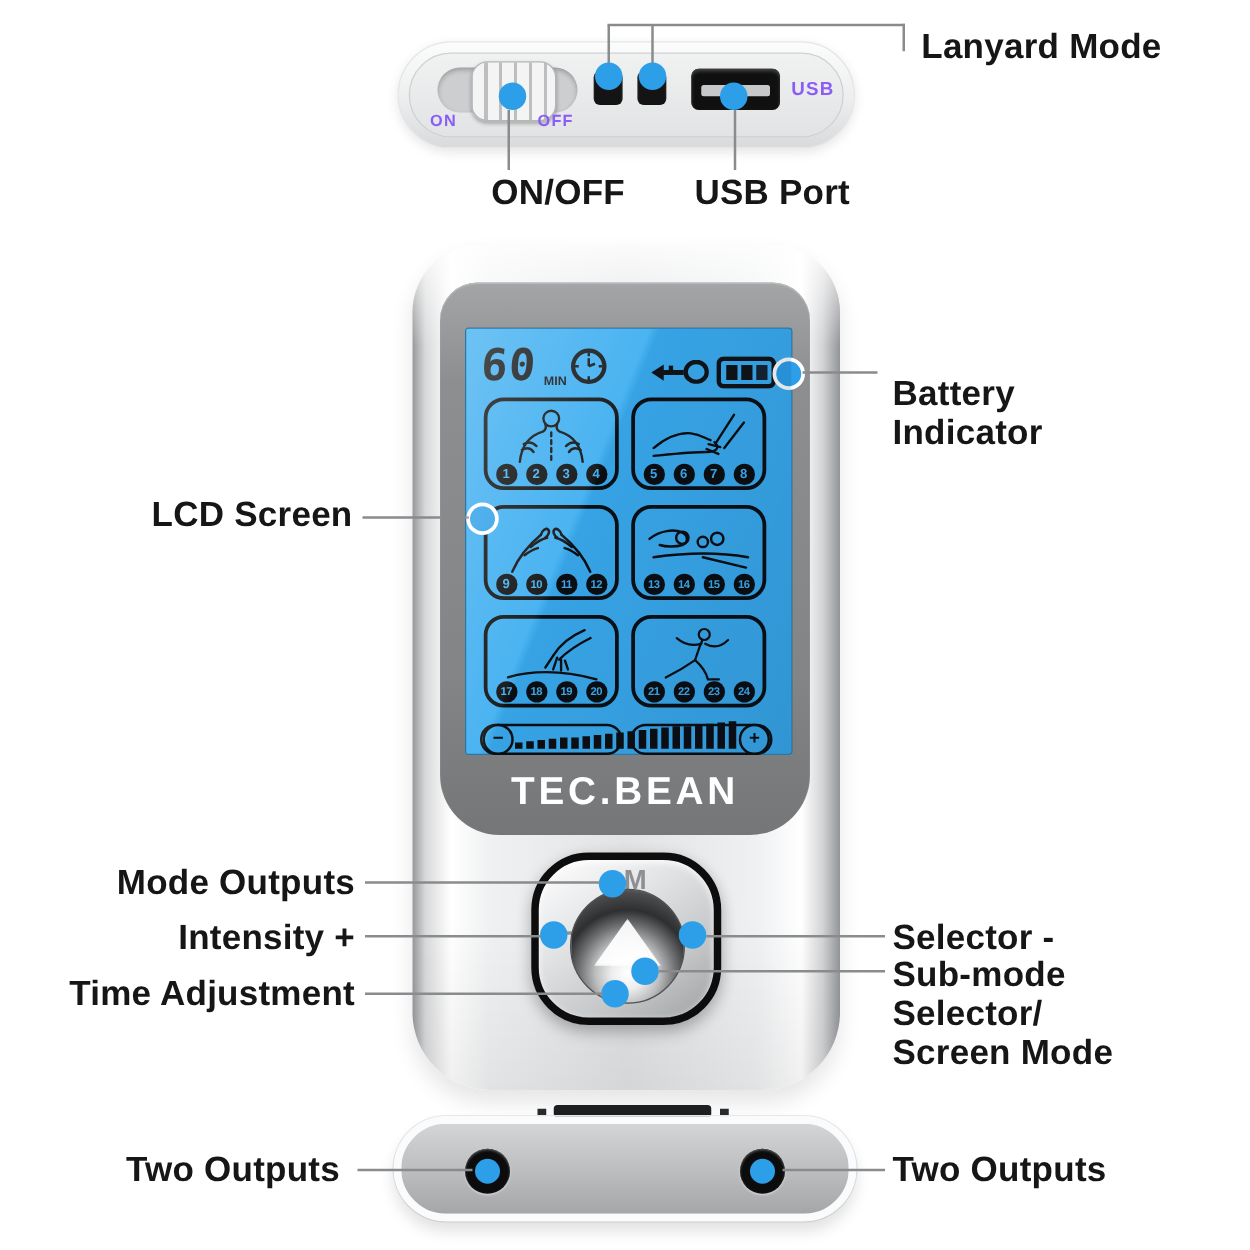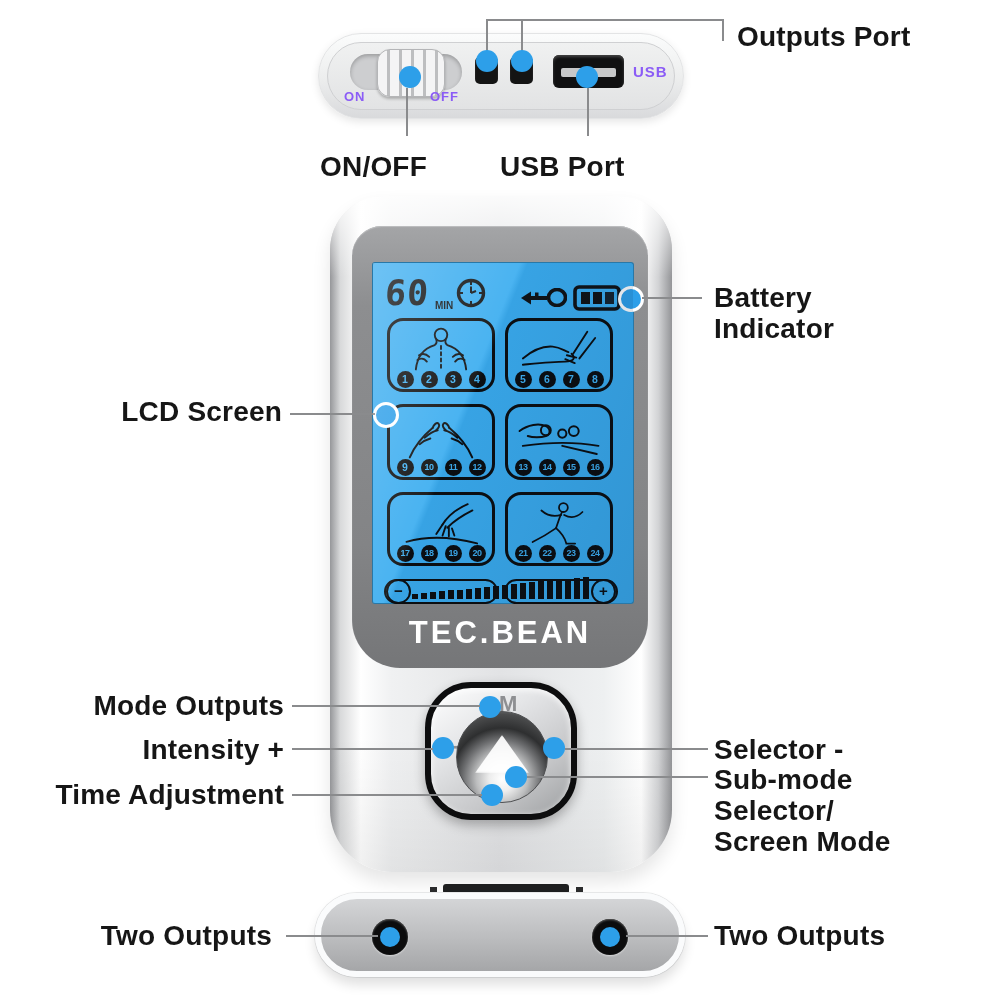--- a/index.html
+++ b/index.html
@@ -3,21 +3,21 @@
 <meta charset="utf-8">
 <style>
   html,body{margin:0;padding:0;background:#fff;}
   #stage{position:relative;width:1000px;height:1000px;background:#ffffff;overflow:hidden;
          font-family:"Liberation Sans",sans-serif;}
   .abs{position:absolute;}
   
   .lbl{position:absolute;font-weight:700;font-size:28px;line-height:1.1;color:#161616;
        white-space:pre-line;letter-spacing:.2px;}
   .lbl.r{text-align:right;}
-  .lbl.c{text-align:left;margin-top:13px;}
+  .lbl.c{text-align:right;}
   .cline{position:absolute;background:#8a8b8d;}
   .dot{position:absolute;width:22px;height:22px;border-radius:50%;background:#2d9fe9;}
   .dot.ring{border:3px solid #ffffff;width:20px;height:20px;box-sizing:content-box;}
   
   .toppill{position:absolute;left:318px;top:33px;width:364px;height:84px;border-radius:44px;
            background:linear-gradient(180deg,#fbfcfc,#eceded 55%,#d9dadc);
            border:1px solid #e3e4e5;box-shadow:0 3px 9px rgba(0,0,0,.10);}
   .toppill::before{content:"";position:absolute;inset:8px;border-radius:36px;
            border:1.5px solid #cfd0d2;background:linear-gradient(180deg,#f0f1f1,#e2e3e4);}
   .groove{position:absolute;left:350px;top:54px;width:112px;height:36px;border-radius:18px;
@@ -107,21 +107,21 @@
       <div class="tongue"></div>
     </div>
   <span class="engrave" style="left:633px;top:63px;font-size:15px;">USB</span>
 
   <div class="cline" style="left:486px;top:20px;width:2px;height:32px;"></div>
   <div class="cline" style="left:521px;top:20px;width:2px;height:32px;"></div>
   <div class="cline" style="left:486px;top:19px;width:238px;height:2px;"></div>
   <div class="cline" style="left:722px;top:19px;width:2px;height:22px;"></div>
   <div class="dot" style="left:476px;top:50px;"></div>
   <div class="dot" style="left:511px;top:50px;"></div>
-  <div class="lbl" style="left:737px;top:22px;">Outputs Port</div>
+  <div class="lbl" style="left:737px;top:22px;">Lanyard Mode</div>
 
   <div class="dot" style="left:399px;top:66px;"></div>
   <div class="cline" style="left:406px;top:88px;width:2px;height:48px;"></div>
   <div class="lbl c" style="left:320px;top:139px;width:180px;">ON/OFF</div>
 
   <div class="dot" style="left:576px;top:66px;"></div>
   <div class="cline" style="left:587px;top:88px;width:2px;height:48px;"></div>
   <div class="lbl c" style="left:500px;top:139px;width:180px;">USB Port</div>
 
   <div class="body"></div>
@@ -289,21 +289,21 @@
   <div class="pad"></div>
   <span class="padglyph" style="left:499px;top:691px;font-size:22px;">M</span>
   <span class="padglyph" style="left:449px;top:733px;font-size:24px;">−</span>
   <span class="padglyph" style="left:537px;top:733px;font-size:24px;">+</span>
   <span class="padglyph" style="left:493px;top:782px;font-size:22px;">T</span>
   <div class="sphere"></div>
   <div class="tri"></div>
 
   <div class="dot ring" style="left:618px;top:286px;"></div>
   <div class="cline" style="left:642px;top:297px;width:60px;height:2px;"></div>
-  <div class="lbl" style="left:714px;top:283px;">Battery
+  <div class="lbl" style="left:714px;top:300px;">Battery
 Indicator</div>
 
   <div class="dot ring" style="left:373px;top:402px;"></div>
   <div class="cline" style="left:290px;top:413px;width:85px;height:2px;"></div>
   <div class="lbl r" style="left:38px;top:397px;width:244px;">LCD Screen</div>
 
   <div class="dot" style="left:479px;top:696px;"></div>
   <div class="cline" style="left:292px;top:705px;width:188px;height:2px;"></div>
   <div class="lbl r" style="left:40px;top:691px;width:244px;">Mode Outputs</div>
 

